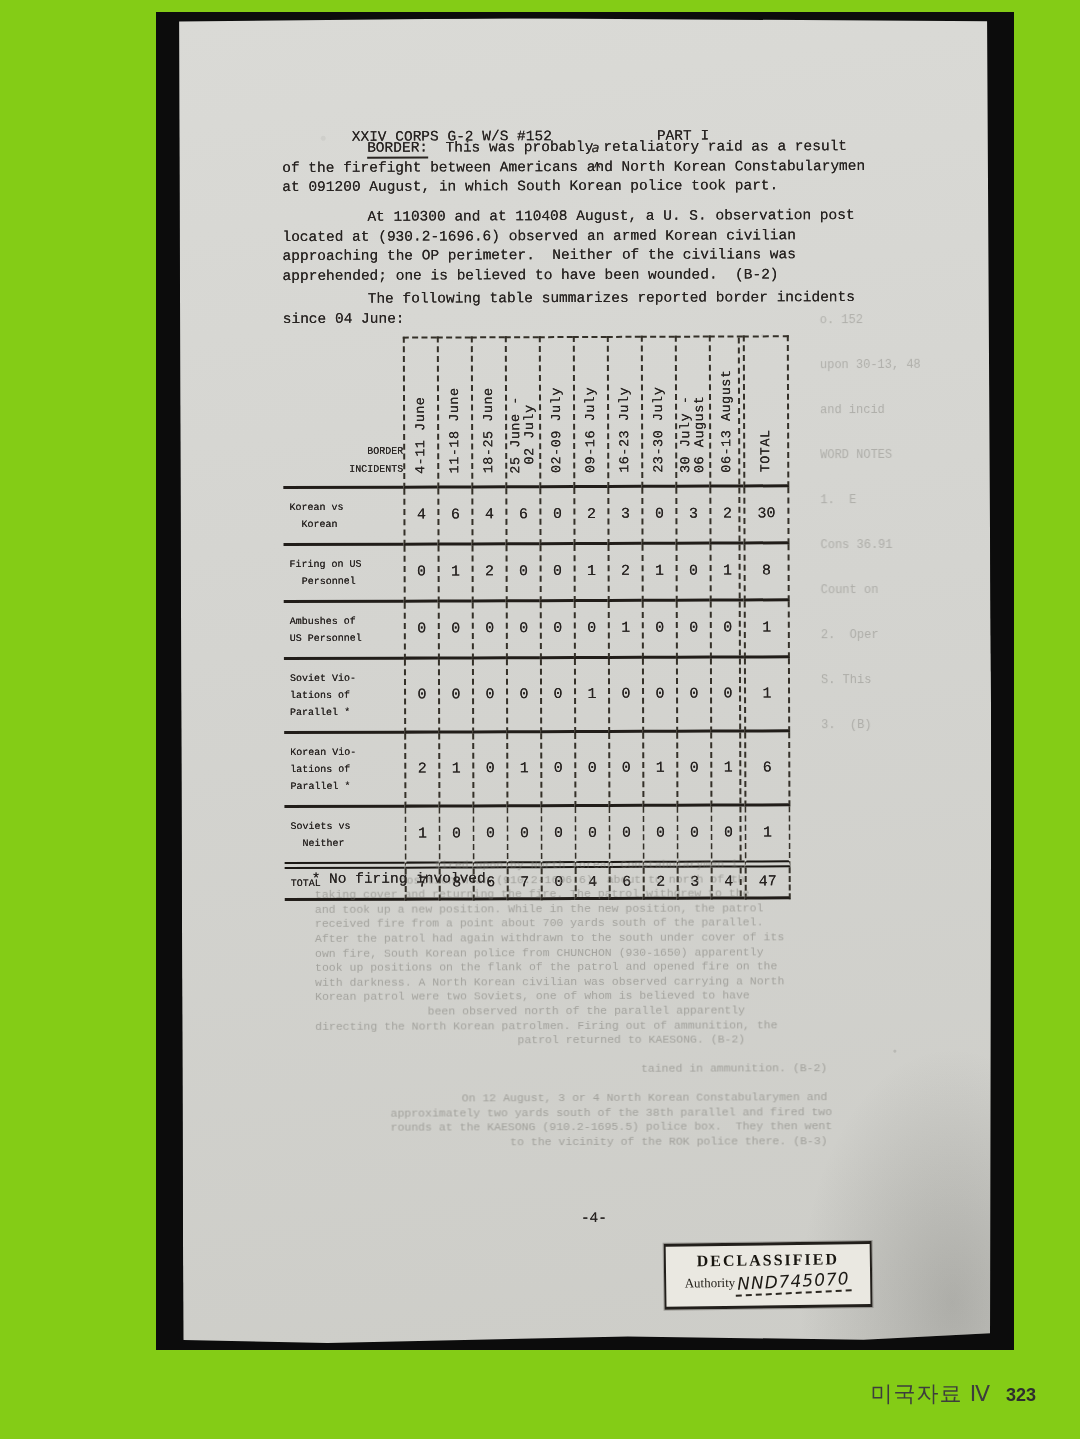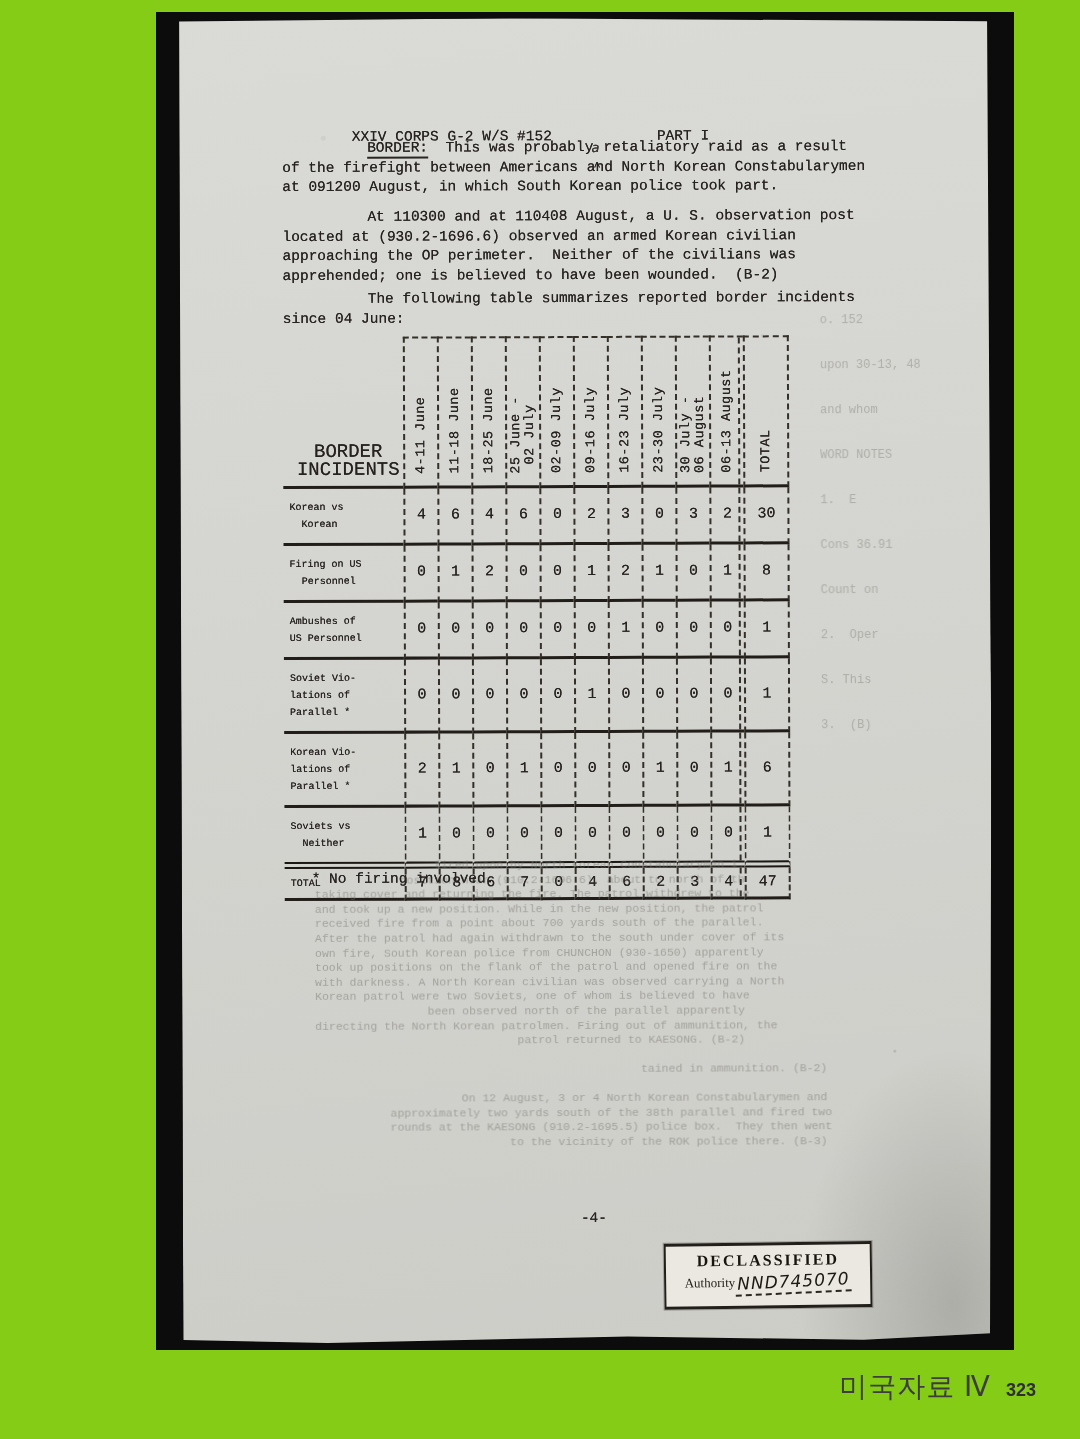--- a/index.html
+++ b/index.html
@@ -21,21 +21,21 @@
   .ind { display:inline-block; width:85px; }
   .u { border-bottom:2.5px solid #2a2622; padding-bottom:1px; }
   .ins-wrap { position:relative; display:inline-block; width:10px; text-align:center; }
   .ins-caret { position:absolute; left:0; top:7px; font-size:12px; }
   .ins-letter { position:absolute; left:-2px; top:-13px; font-family:"DejaVu Sans",sans-serif; font-style:italic; font-size:13px; color:#3a3632; }
 
   
   table.incidents { border-collapse:separate; border-spacing:0; table-layout:fixed; width:506px; }
   .incidents th, .incidents td { padding:0; font-weight:normal; }
   .incidents thead th { height:142px; vertical-align:bottom; border-bottom:3.5px solid #211d19; }
-  .incidents thead th.corner { text-align:center; white-space:pre; font-size:19px; line-height:18px; padding:0 0 7px 10px; }
+  .incidents thead th.corner { text-align:right; white-space:pre; font-size:10px; line-height:18px; padding:0 0 7px 10px; }
   .incidents thead th.colhead { border-top:2px dashed #343028; border-left:2px dashed #343028; text-align:center; padding-bottom:5px; }
   .incidents thead th .v { display:inline-block; writing-mode:vertical-rl; transform:rotate(180deg);
                            white-space:pre; font-size:13.5px; line-height:14px; letter-spacing:.5px; }
   .incidents tbody th.rowlabel { text-align:left; white-space:pre; font-size:10px; line-height:17px;
                                  padding:10px 0 10px 6px; vertical-align:middle; }
   .incidents tbody td { border-left:2px dashed #343028; text-align:center; vertical-align:middle;
                         font-size:15px; }
   .incidents tbody th, .incidents tbody td { border-bottom:3px solid #211d19; }
   .incidents tr.above-total th, .incidents tr.above-total td { border-bottom:7px double #1b1814; }
   .incidents tr.total-row th { padding:6px 0 6px 6px; }
@@ -57,21 +57,21 @@
            font-family:"Liberation Serif","DejaVu Serif",serif; text-align:center; }
   .stamp-title { font-size:16px; font-weight:bold; letter-spacing:2px; color:#18150f; margin-top:6px; }
   .stamp-auth { font-size:13px; color:#26231d; margin-top:1px; white-space:nowrap; }
   .stamp-num { display:inline-block; font-family:"DejaVu Sans",sans-serif; font-style:italic; font-size:17px;
                letter-spacing:1px; transform:rotate(-2deg) translateY(1px); border-bottom:2px dashed #2a2620;
                padding:0 2px 1px 2px; color:#1c1914; }
 
   
   .caption { position:absolute; right:44px; top:1368px; font-family:"Liberation Sans","DejaVu Sans",sans-serif;
              color:#3d3d3d; display:flex; align-items:baseline; gap:15px; }
-  .caption .kr { font-size:28px; letter-spacing:1px; }
+  .caption .kr { font-size:22px; letter-spacing:1px;margin-top:11px; }
   .caption .num { font-size:18px; font-weight:bold; color:#2e2e2e; }
 </style>
 </head>
 <body>
 
 <div class="stage">
   <div class="backdrop">
     <div class="paper">
 
       <div class="abs typed line" style="left:105px; top:89px;">
@@ -92,21 +92,21 @@
       </div>
 
       <div class="abs typed" style="left:105px; top:271px;">
         <div class="line"><span class="ind"></span><span>The following table summarizes reported border incidents</span></div>
         <div class="line">since 04 June:</div>
       </div>
 
       <div class="abs frags" style="left:642px; top:296px; width:160px;">
           <div class="gline">o. 152</div>
           <div class="gline">upon 30-13, 48</div>
-          <div class="gline">and whom</div>
+          <div class="gline">and incid</div>
           <div class="gline">WORD NOTES</div>
           <div class="gline">1.  E</div>
           <div class="gline">Cons 36.91</div>
           <div class="gline">Count on</div>
           <div class="gline">2.  Oper</div>
           <div class="gline">S. This</div>
           <div class="gline">3.  (B)</div>
         </div>
 
       <table class="incidents abs typed" style="left:105px; top:318px;">

